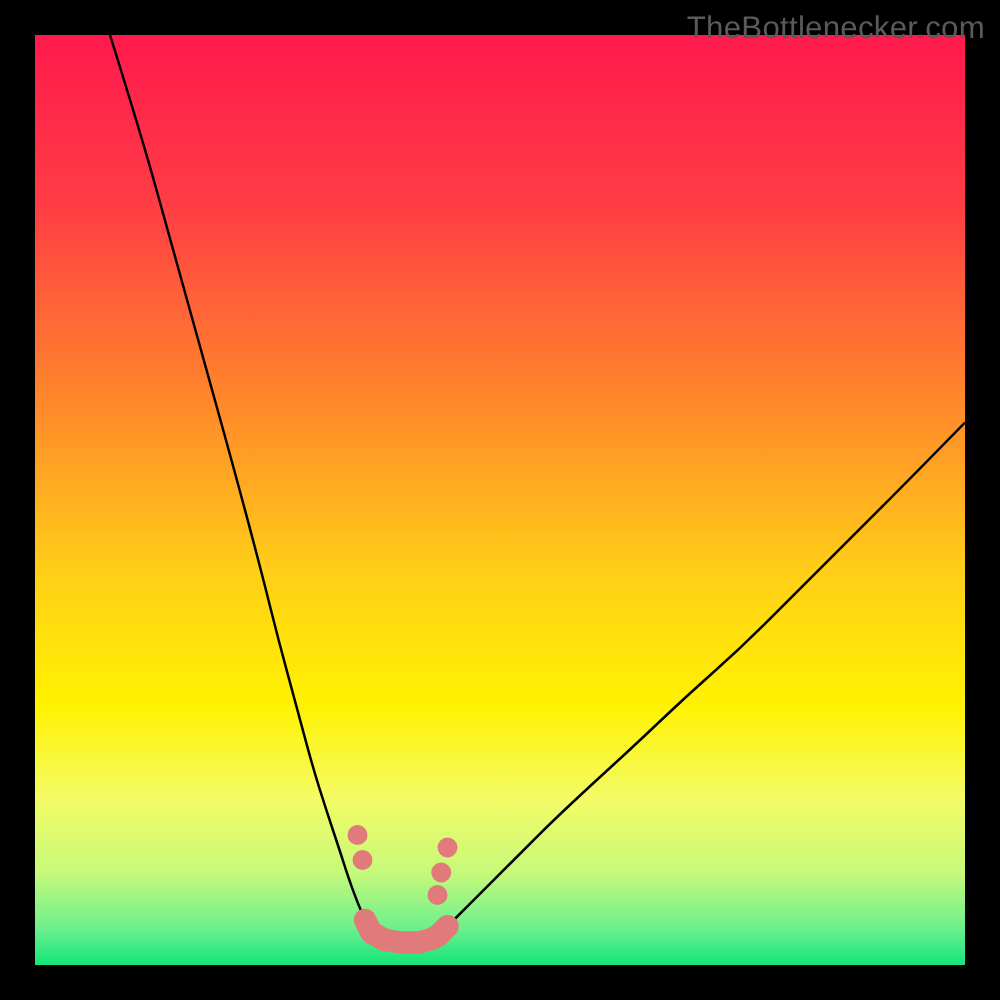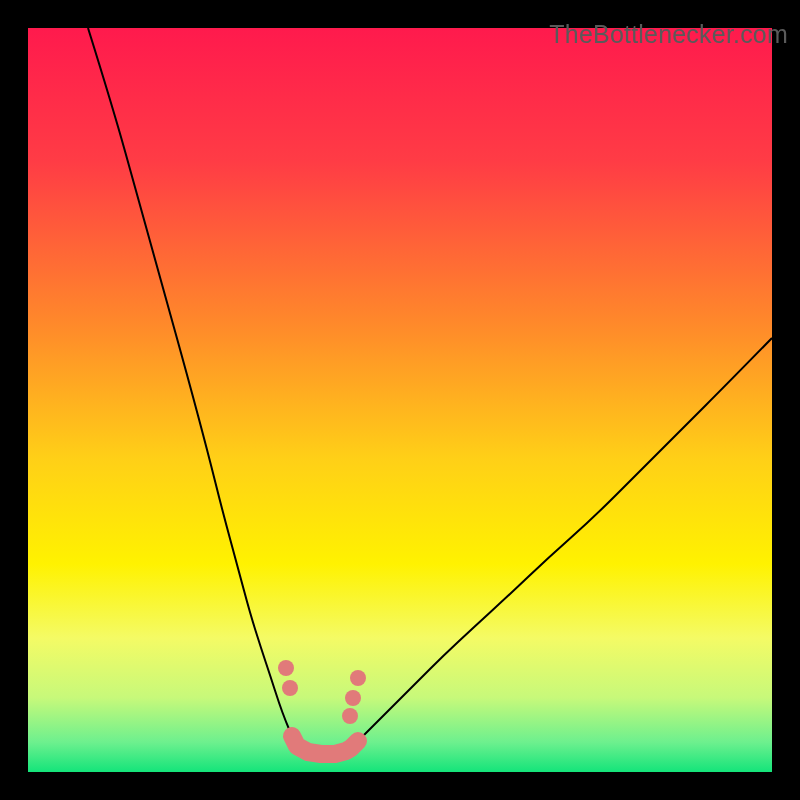--- a/index.html
+++ b/index.html
@@ -22,21 +22,21 @@
   .plot-area {
     position: absolute;
     top: 28px;
     left: 28px;
     width: 744px;
     height: 744px;
     
   }
   .watermark {
     position: absolute;
-    top: 20px;
+    top: 8px;
     right: 12px;
     color: #5a5a5a;
     font-size: 25px;
     font-weight: 400;
     letter-spacing: 0.2px;
   }
   svg.curves {
     position: absolute;
     top: 0;
     left: 0;

